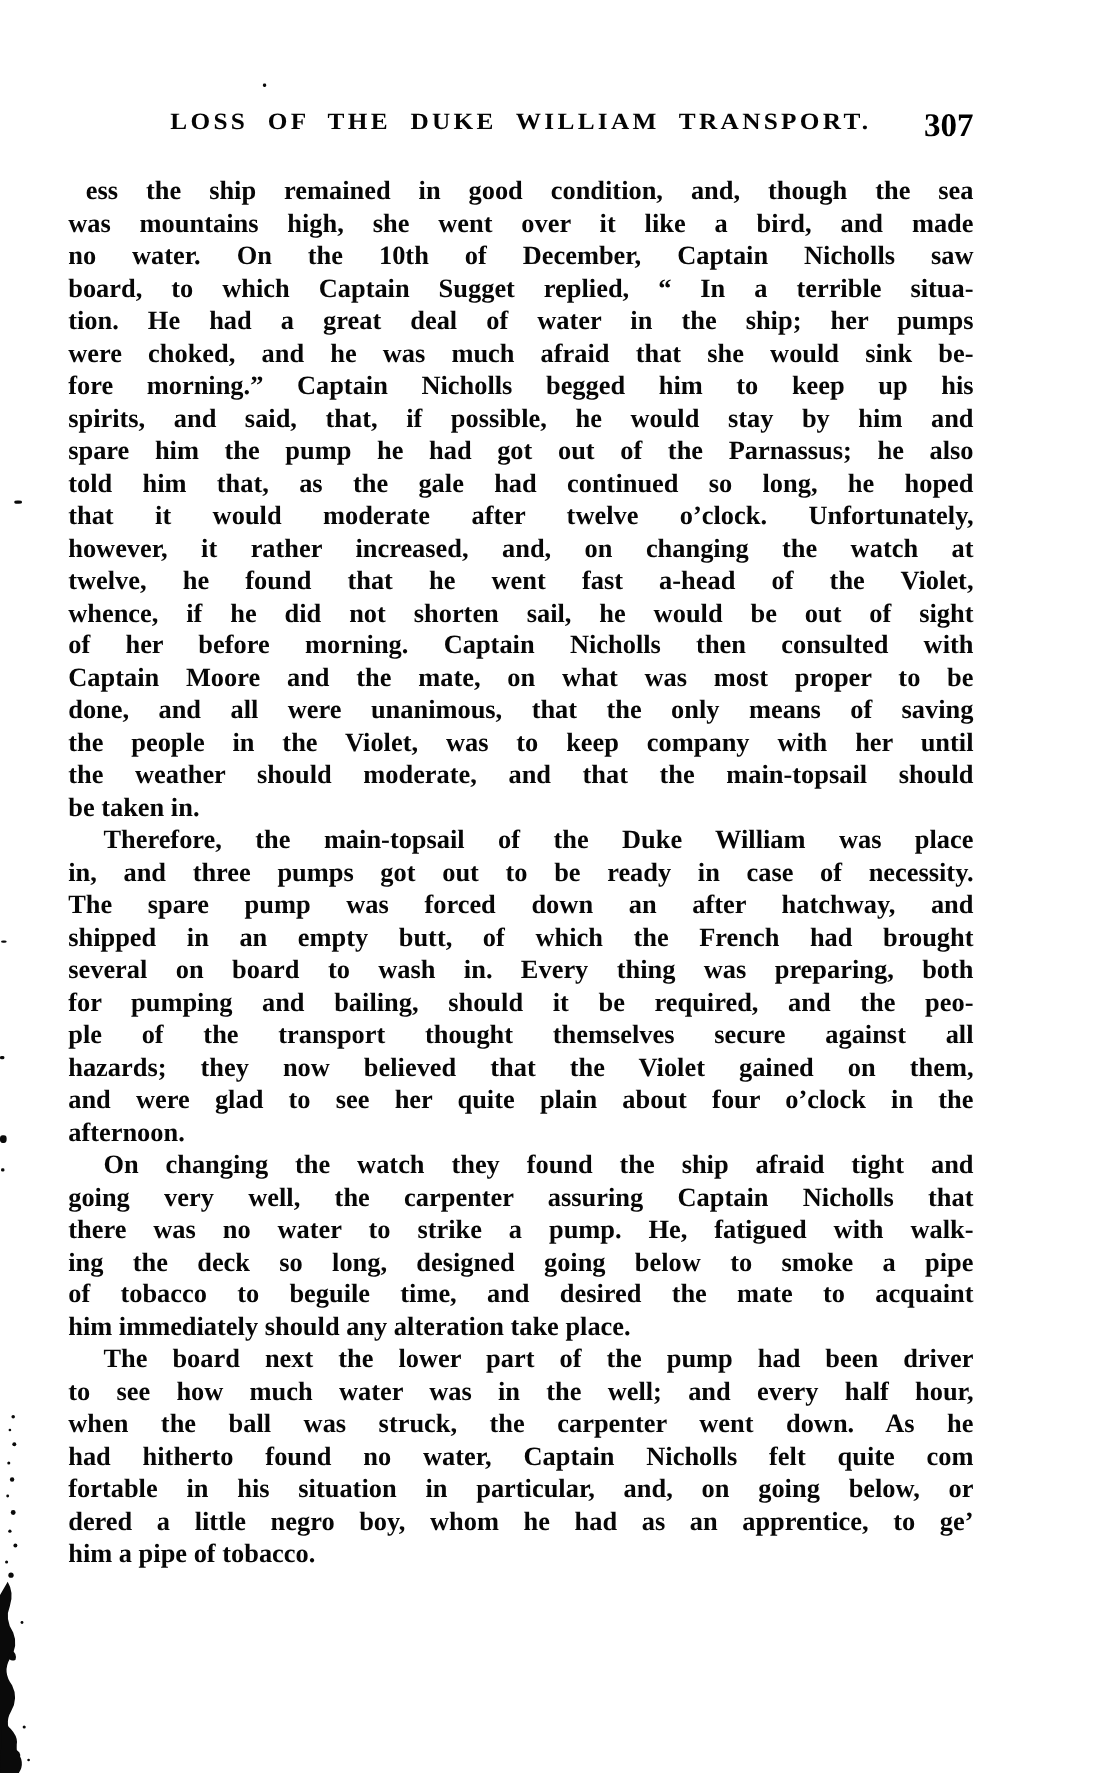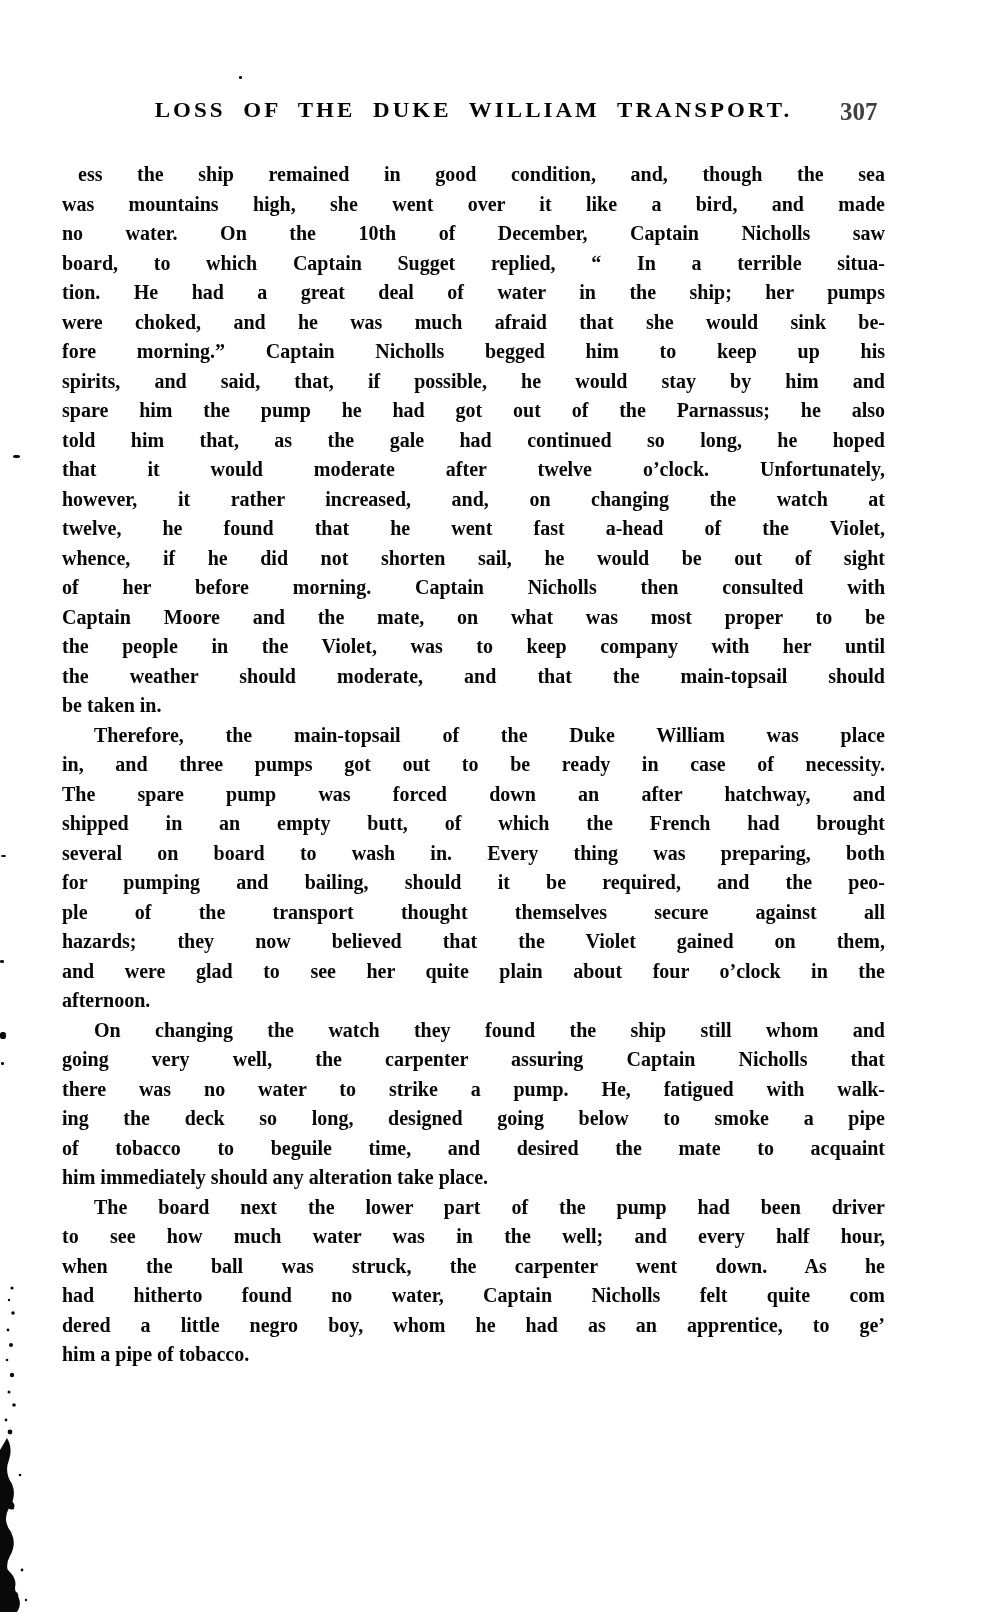--- a/index.html
+++ b/index.html
@@ -25,30 +25,30 @@
     font-size: 23px;
     font-weight: bold;
     letter-spacing: 3px;
     word-spacing: 9px;
     color: #050505;
     transform: scaleY(0.92);
   }
   .page-number {
     position: absolute;
     left: 778px; top: 0px;
-    font-size: 25px;
+    font-size: 30px;
     font-weight: bold;
     letter-spacing: 0px;
-    color: #404040;
+    color: #000000;
   }
   
   .text-block {
     position: absolute;
     left: 62px; top: 160px; width: 823px;
-    font-size: 20px;
+    font-size: 24px;
     font-weight: bold;
     line-height: 29.5px;
     color: #070707;
   }
   .para { margin: 0; }
   .line {
     text-align: justify;
     text-align-last: justify;
     min-height: 29.5px;
   }
@@ -87,49 +87,51 @@
         <div class="line">fore morning.” Captain Nicholls begged him to keep up his</div>
         <div class="line">spirits, and said, that, if possible, he would stay by him and</div>
         <div class="line">spare him the pump he had got out of the Parnassus; he also</div>
         <div class="line">told him that, as the gale had continued so long, he hoped</div>
         <div class="line">that it would moderate after twelve o’clock. Unfortunately,</div>
         <div class="line">however, it rather increased, and, on changing the watch at</div>
         <div class="line">twelve, he found that he went fast a-head of the Violet,</div>
         <div class="line">whence, if he did not shorten sail, he would be out of sight</div>
         <div class="line">of her before morning. Captain Nicholls then consulted with</div>
         <div class="line">Captain Moore and the mate, on what was most proper to be</div>
+        <div class="line">done, and all were unanimous, that the only means of saving</div>
         <div class="line">the people in the Violet, was to keep company with her until</div>
         <div class="line">the weather should moderate, and that the main-topsail should</div>
         <div class="line last">be taken in.</div>
       </div>
       <div class="para">
         <div class="line indent">Therefore, the main-topsail of the Duke William was place</div>
         <div class="line">in, and three pumps got out to be ready in case of necessity.</div>
         <div class="line">The spare pump was forced down an after hatchway, and</div>
         <div class="line">shipped in an empty butt, of which the French had brought</div>
         <div class="line">several on board to wash in. Every thing was preparing, both</div>
         <div class="line">for pumping and bailing, should it be required, and the peo-</div>
         <div class="line">ple of the transport thought themselves secure against all</div>
         <div class="line">hazards; they now believed that the Violet gained on them,</div>
         <div class="line">and were glad to see her quite plain about four o’clock in the</div>
         <div class="line last">afternoon.</div>
       </div>
       <div class="para">
-        <div class="line indent">On changing the watch they found the ship still whom and</div>
+        <div class="line indent">On changing the watch they found the ship afraid tight and</div>
         <div class="line">going very well, the carpenter assuring Captain Nicholls that</div>
         <div class="line">there was no water to strike a pump. He, fatigued with walk-</div>
         <div class="line">ing the deck so long, designed going below to smoke a pipe</div>
         <div class="line">of tobacco to beguile time, and desired the mate to acquaint</div>
         <div class="line last">him immediately should any alteration take place.</div>
       </div>
       <div class="para">
         <div class="line indent">The board next the lower part of the pump had been driver</div>
         <div class="line">to see how much water was in the well; and every half hour,</div>
         <div class="line">when the ball was struck, the carpenter went down. As he</div>
         <div class="line">had hitherto found no water, Captain Nicholls felt quite com</div>
+        <div class="line">fortable in his situation in particular, and, on going below, or</div>
         <div class="line">dered a little negro boy, whom he had as an apprentice, to ge’</div>
         <div class="line last">him a pipe of tobacco.</div>
       </div>
     </div>
 
   <div class="speck" style="left:239px; top:76px; width:3px; height:3px;"></div>
   <div class="speck" style="left:13px; top:455px; width:7px; height:3px;"></div>
   <div class="speck" style="left:1px; top:855px; width:5px; height:2px;"></div>
   <div class="speck" style="left:0px; top:960px; width:4px; height:3px;"></div>
   <div class="speck" style="left:0px; top:1032px; width:6px; height:7px;"></div>

